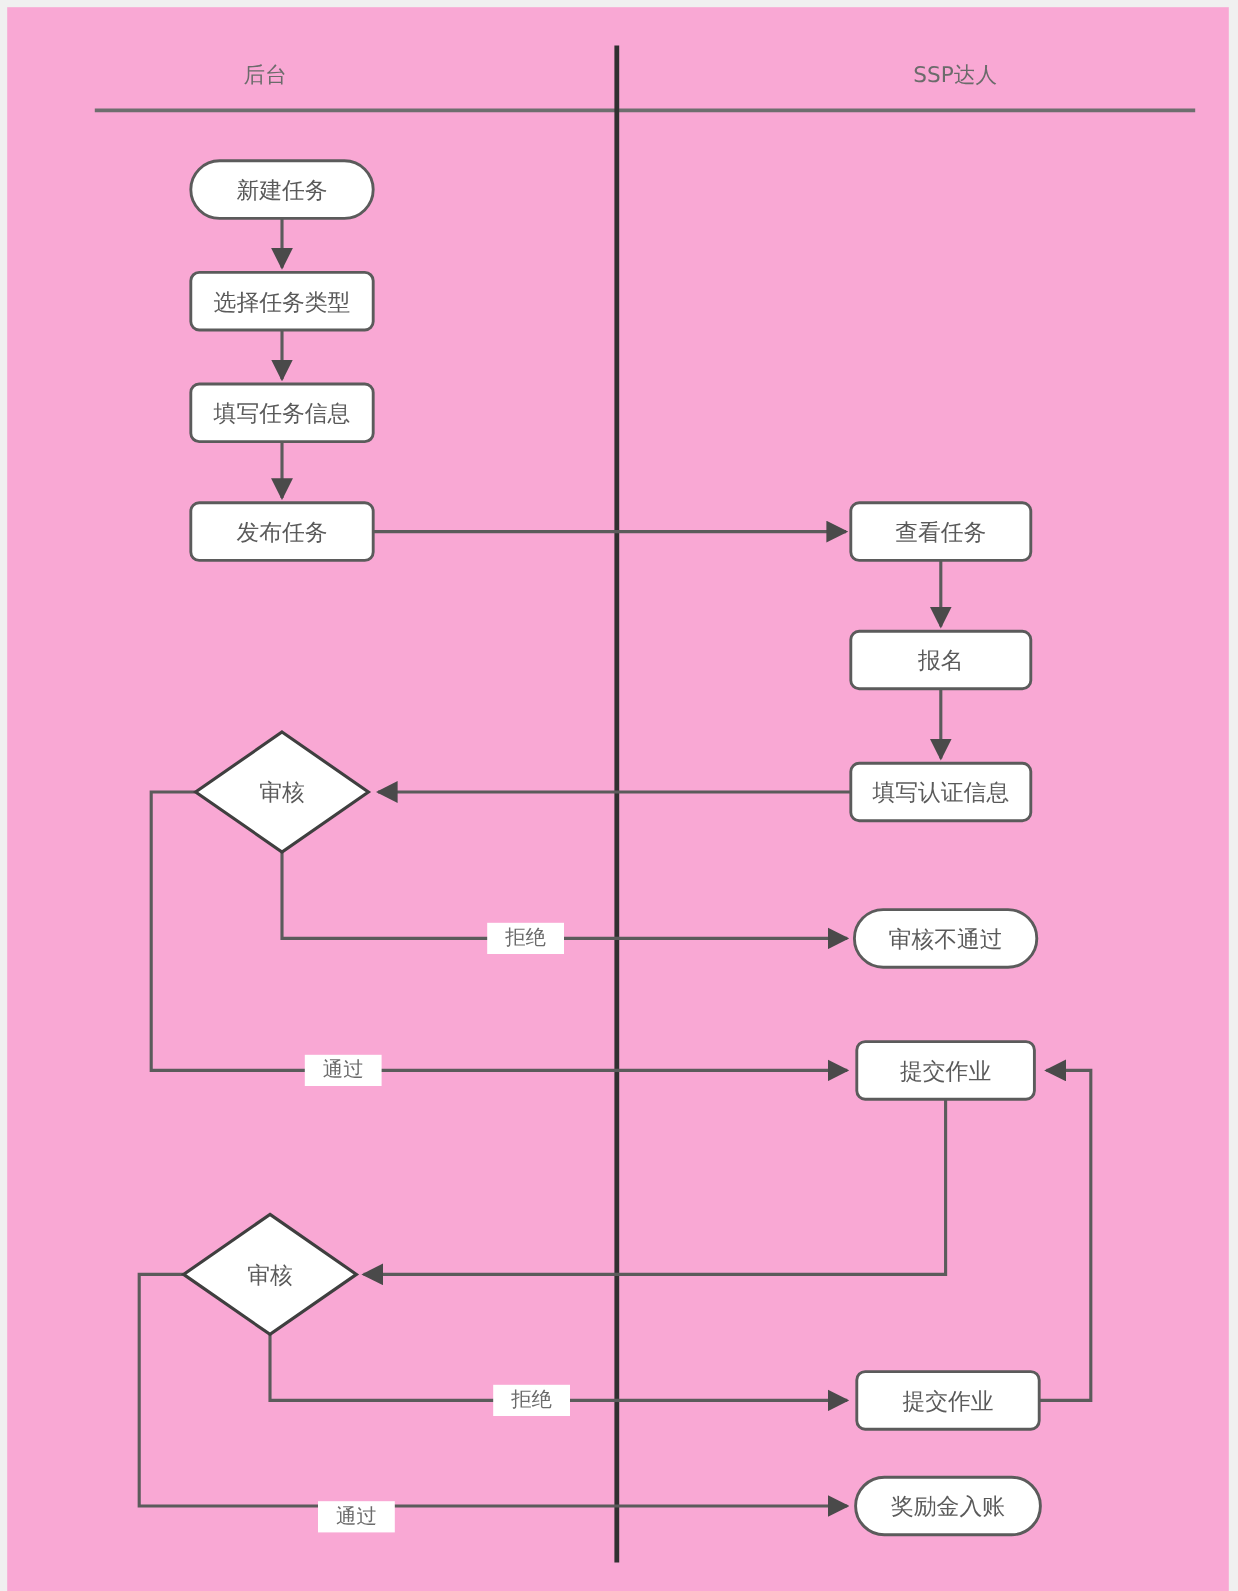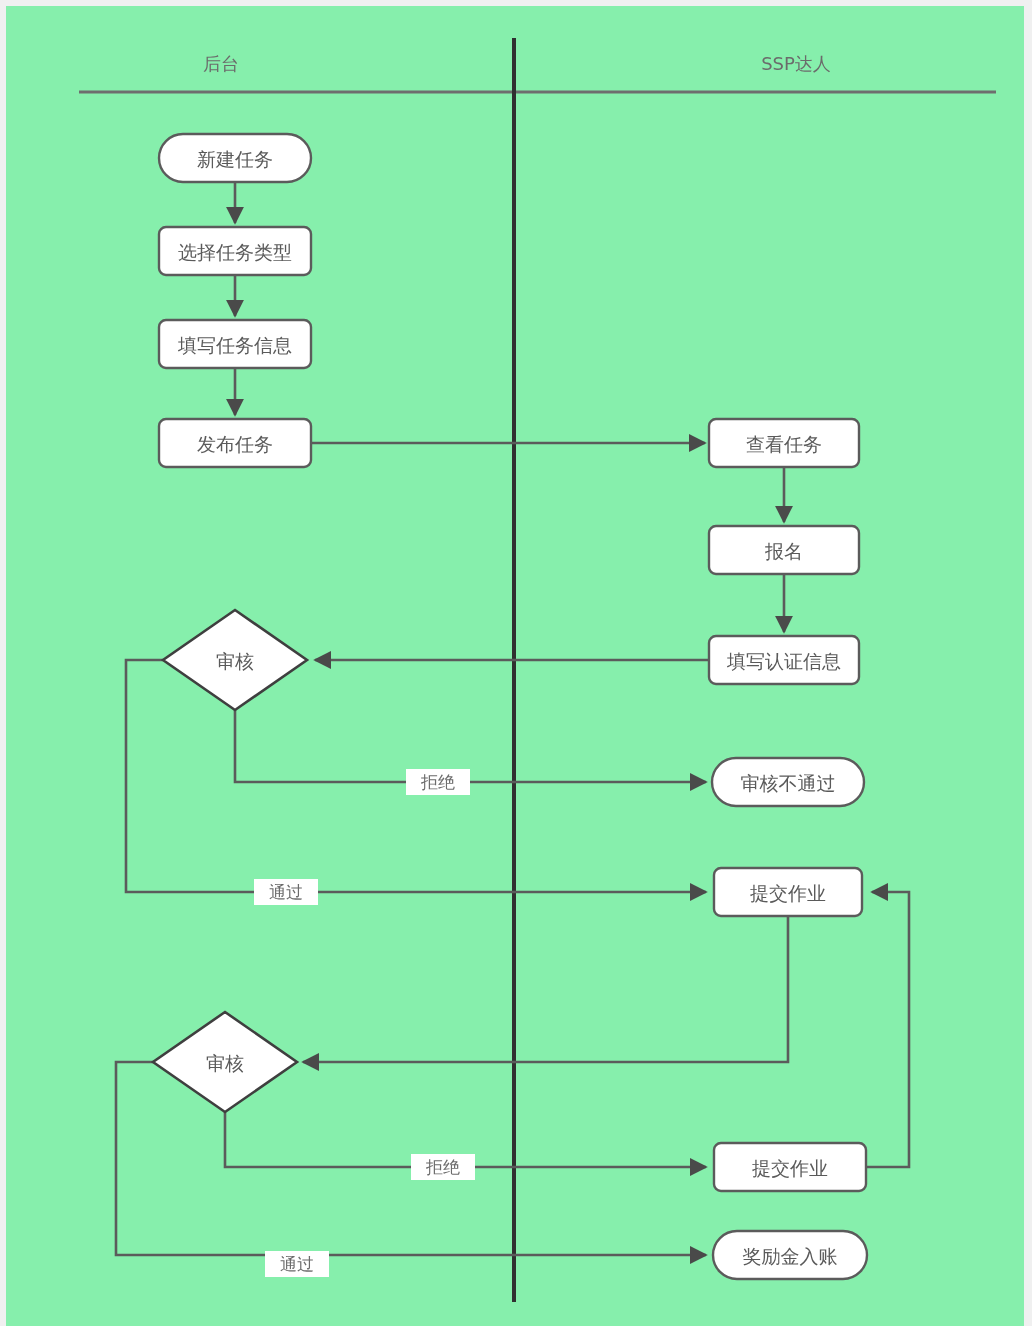--- a/index.html
+++ b/index.html
@@ -5,21 +5,21 @@
   html, body {
     margin: 0;
     padding: 0;
     background: #f0f0f0;
     font-family: "DejaVu Sans", "Liberation Sans", sans-serif;
   }
   #page {
     position: relative;
     width: 1032px;
     height: 1326px;
-    background: #86efac;
+    background: #f9a8d4;
     margin: 0 auto;
     overflow: hidden;
     box-sizing: border-box;
     border-left: 6px solid #f0f0f0;
     border-top: 6px solid #f0f0f0;
     border-right: 8px solid #f0f0f0;
   }
   #diagram {
     position: absolute;
     left: 0; top: 0;

